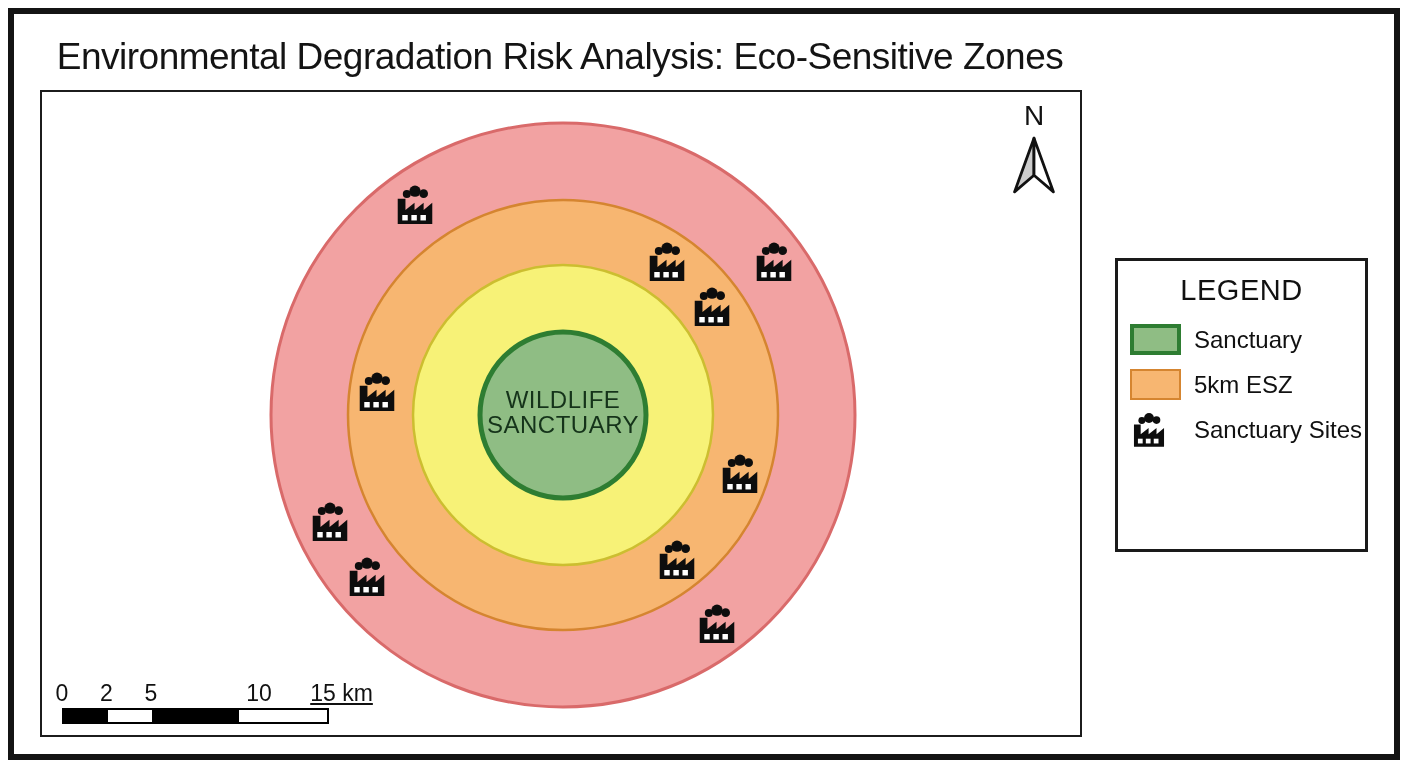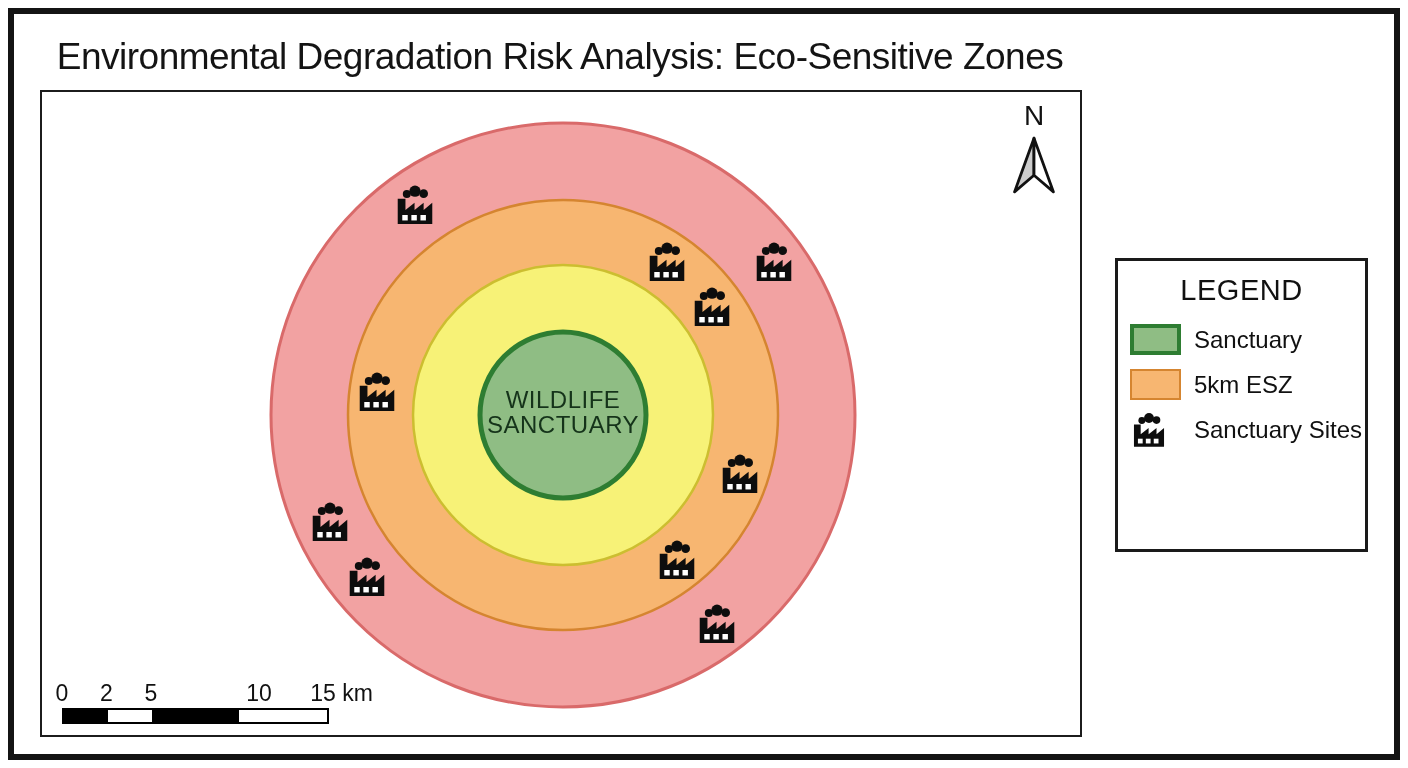--- a/index.html
+++ b/index.html
@@ -160,21 +160,21 @@
       <polygon id="north-right" points="27,3 48,61 27,43" stroke-width="3" stroke-linejoin="round" fill="#ffffff" stroke="#111111"></polygon>
     </svg>
   </div>
 
   <div class="scalebar">
     <div class="ticks" id="scalebar-ticks">
         <span style="left: 0%;">0</span>
         <span style="left: 16.6%;">2</span>
         <span style="left: 33.3%;">5</span>
         <span style="left: 66.7%; margin-left: 19px;">10</span>
-        <span style="left: 100%; transform: translateX(-30%);">15 km</span>
+        <span style="left: 100%; transform: translateX(-30%); text-decoration: underline;">15 km</span>
       </div>
     <div class="bar" id="scalebar-bar">
         <div class="seg" style="left: 0%; width: 16.6%; background: rgb(0, 0, 0);"></div>
         <div class="seg" style="left: 16.6%; width: 16.7%; background: rgb(255, 255, 255);"></div>
         <div class="seg" style="left: 33.3%; width: 33.4%; background: rgb(0, 0, 0);"></div>
         <div class="seg" style="left: 66.7%; width: 33.3%; background: rgb(255, 255, 255);"></div>
       </div>
   </div>
 </div>
 

